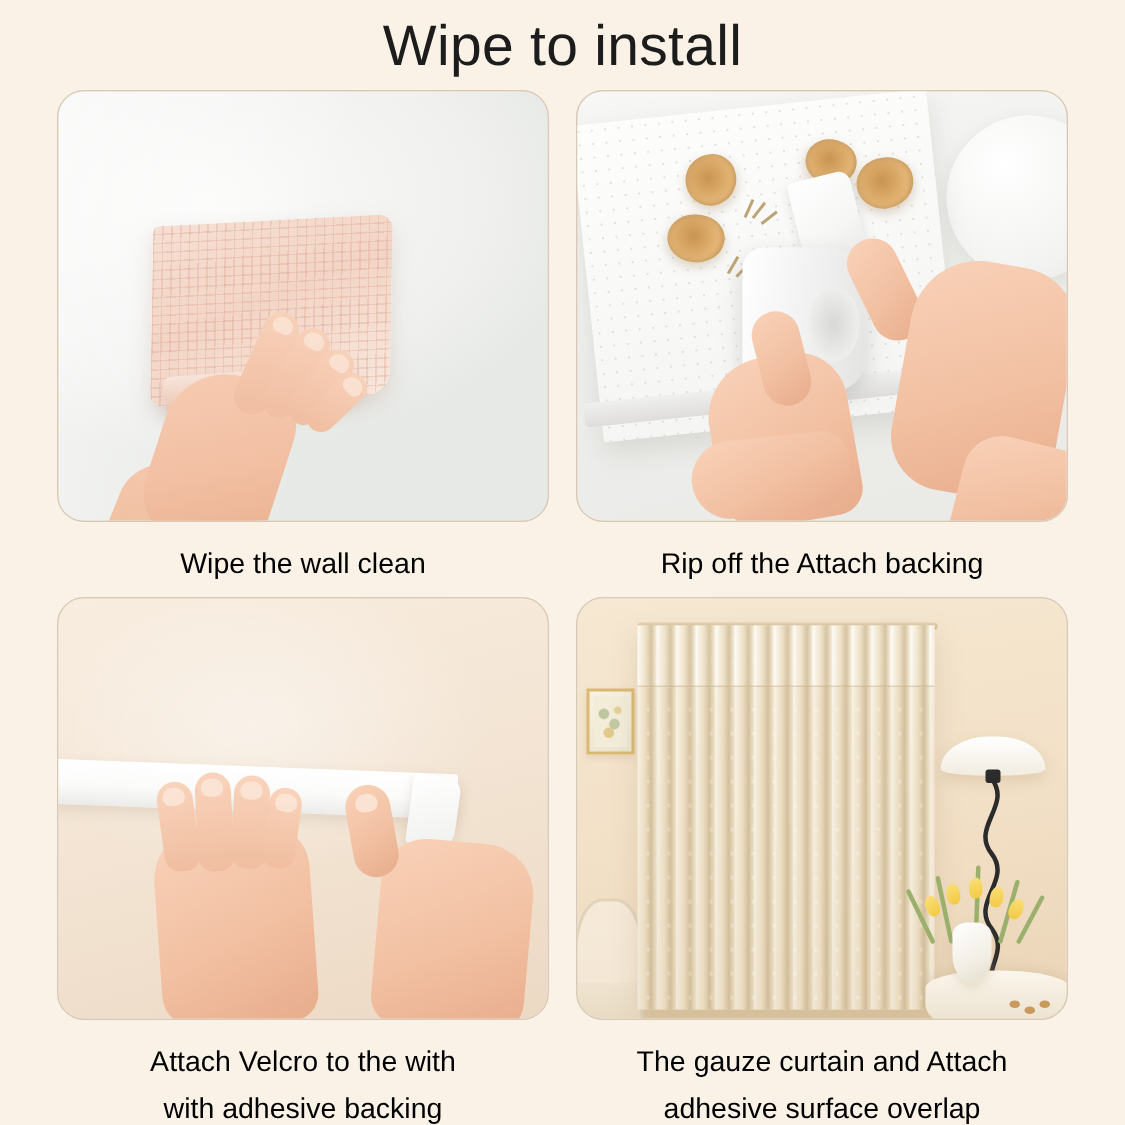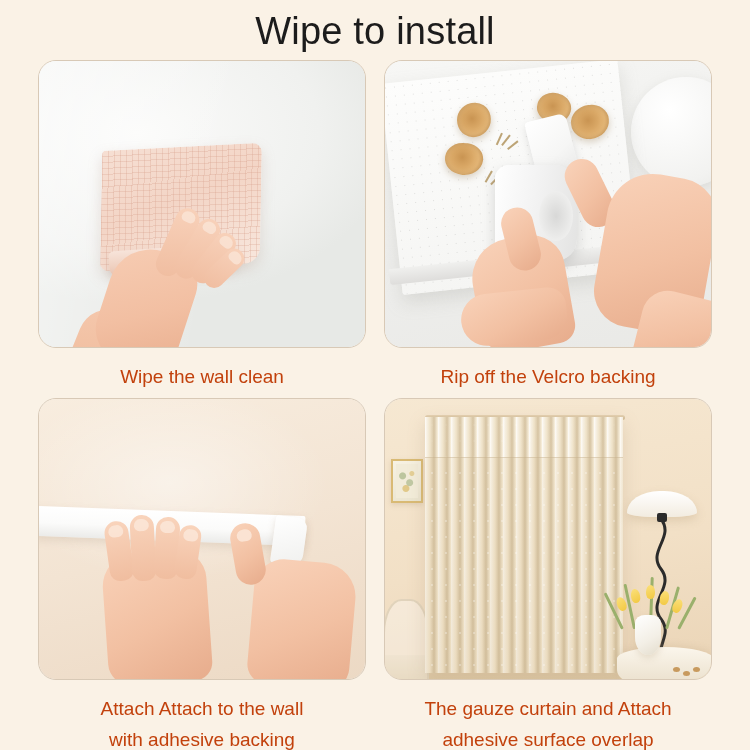--- a/index.html
+++ b/index.html
@@ -61,21 +61,21 @@
     box-sizing: border-box;
     background: #f2f0ec;
   }
   .cell.c2 .photo, .cell.c3 .photo { height: 282px; }
 
   .caption {
     margin-top: 13px;
     text-align: center;
     font-size: 19px;
     line-height: 31px;
-    color: #c2410c;
+    color: #000000;
   }
 
   .scene { position: absolute; inset: 0; }
 
   
   .p1-wall {
     position: absolute; inset: 0;
     background:
       radial-gradient(ellipse 80% 60% at 30% 25%, #fbfbfa 0%, #f0f1ef 70%, #e7e9e6 100%);
   }
@@ -550,21 +550,21 @@
             <div class="skin p2-wrist-r"></div>
           </div>
           <div class="p2-hand-l">
             <div class="skin p2-palm-l"></div>
             <div class="skin p2-thumb-l"></div>
             <div class="skin p2-fing-l"></div>
           </div>
         </div>
       </div>
       <div class="caption">
-        <div>Rip off the Velcro backing</div>
+        <div>Rip off the Attach backing</div>
       </div>
     </div>
 
     <div class="cell c2">
       <div class="photo">
         <div class="scene">
           <div class="p3-wall"></div>
           <div class="p3-tape"></div>
           <div class="p3-tape-end"></div>
           <div class="p3-hand-l">
@@ -584,21 +584,21 @@
           </div>
           <div class="p3-hand-r">
             <div class="skin p3-palm-r"></div>
             <div class="skin p3-thumb-r">
               <div class="p3-nail" style="left:7px;top:6px"></div>
             </div>
           </div>
         </div>
       </div>
       <div class="caption">
-        <div>Attach Attach to the wall</div>
+        <div>Attach Velcro to the with</div>
         <div>with adhesive backing</div>
       </div>
     </div>
 
     <div class="cell c3">
       <div class="photo">
         <div class="scene">
           <div class="p4-wall"></div>
           <div class="p4-floor"></div>
           <div class="p4-frame"></div>

